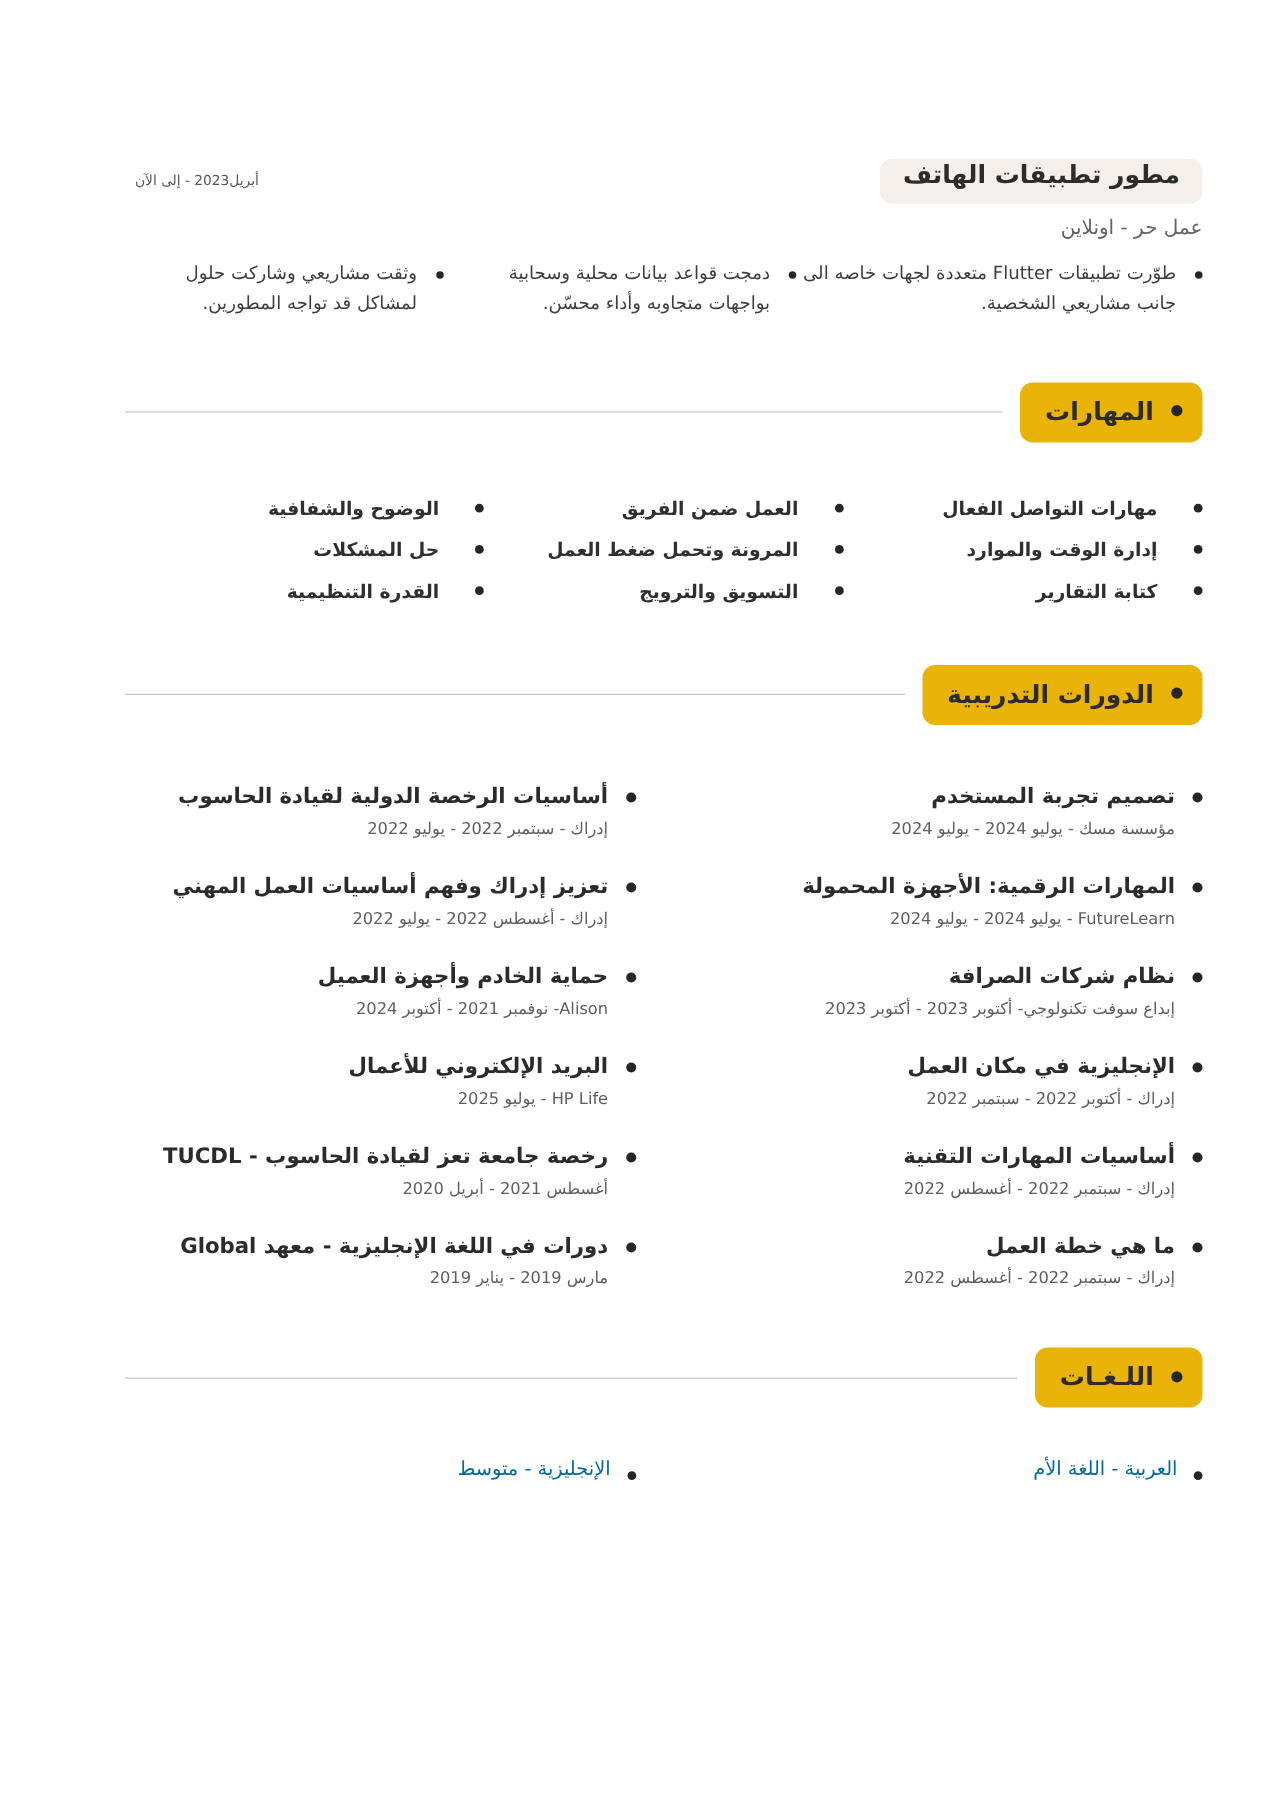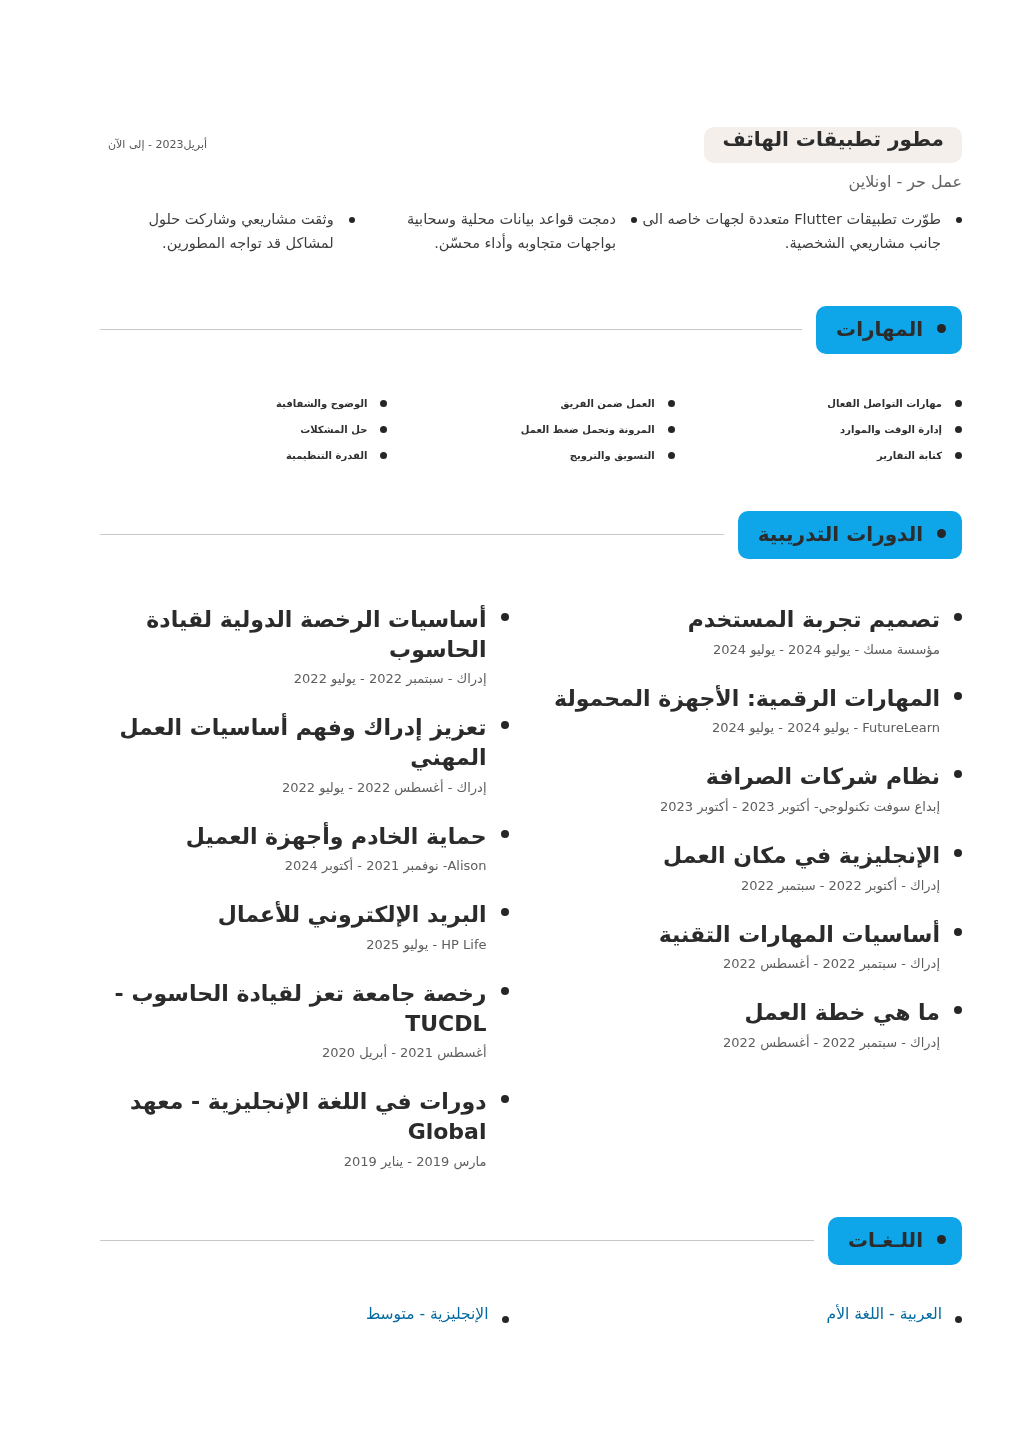--- a/index.html
+++ b/index.html
@@ -16,21 +16,21 @@
   .content { padding:127px 62px 0 100px; }
 
   
   .dot { background:#262626; border-radius:50%; flex:none; display:inline-block; }
   .dot-sm { width:6px;  height:6px;  margin-top:9px; }
   .dot-md { width:9px;  height:9px; }
   .dot-co { width:8px;  height:8px;  margin-top:8px; }
 
   .section-header { display:flex; align-items:center; gap:14px; }
   .section-box {
-    background:#0ea5e9; border-radius:10px;
+    background:#eab308; border-radius:10px;
     padding:11px 16px 13px 20px;
     display:flex; align-items:center; gap:14px;
     font-size:20px; font-weight:bold; color:#2c2c2c;
     flex:none;
   }
   .section-box .dot-md { order:-1; }
   .rule { flex:1; height:1px; background:#c8c8c8; }
 
   
   .exp-header { display:flex; justify-content:space-between; align-items:flex-start; }
@@ -41,29 +41,29 @@
   }
   .exp-date { font-size:11px; color:#565656; margin-top:11px; margin-left:8px; }
   .exp-subtitle { font-size:16px; color:#636363; margin-top:9px; }
   .exp-bullets { margin-top:17px; display:flex; flex-direction:row; gap:5px; }
   .exp-bullet { display:flex; gap:15px; font-size:14.5px; color:#3d3d3d; line-height:1.65; }
 
   
   .skills-section { margin-top:50px; }
   .skills-grid { display:grid; grid-template-columns:1fr 1fr 1fr; margin-top:44px; }
   .skill-col { display:flex; flex-direction:column; gap:15px; }
-  .skill-item { display:flex; align-items:center; gap:13px; font-size:10px; font-weight:bold; color:#2f2f2f; }
+  .skill-item { display:flex; align-items:center; gap:29px; font-size:15px; font-weight:bold; color:#2f2f2f; }
   .skill-item .dot { width:7px; height:7px; }
 
   
   .courses-section { margin-top:50px; }
   .courses-grid { display:grid; grid-template-columns:1fr 1fr; column-gap:45px; margin-top:46px; }
   .course-col { display:flex; flex-direction:column; gap:27px; }
   .course { display:flex; gap:14px; }
-  .course-title { font-size:22px; font-weight:bold; color:#2b2b2b; line-height:1.35; }
+  .course-title { font-size:17px; font-weight:bold; color:#2b2b2b; line-height:1.35; }
   .course-meta { font-size:13px; color:#5e5e5e; margin-top:7px; }
 
   
   .langs-section { margin-top:48px; }
   .langs-grid { display:grid; grid-template-columns:1fr 1fr; column-gap:45px; margin-top:40px; }
   .lang-item { display:flex; align-items:flex-end; gap:13px; font-size:15.5px; color:#0369a1; }
   .lang-item .dot { width:7px; height:7px; }
 </style>
 </head>
 <body>

